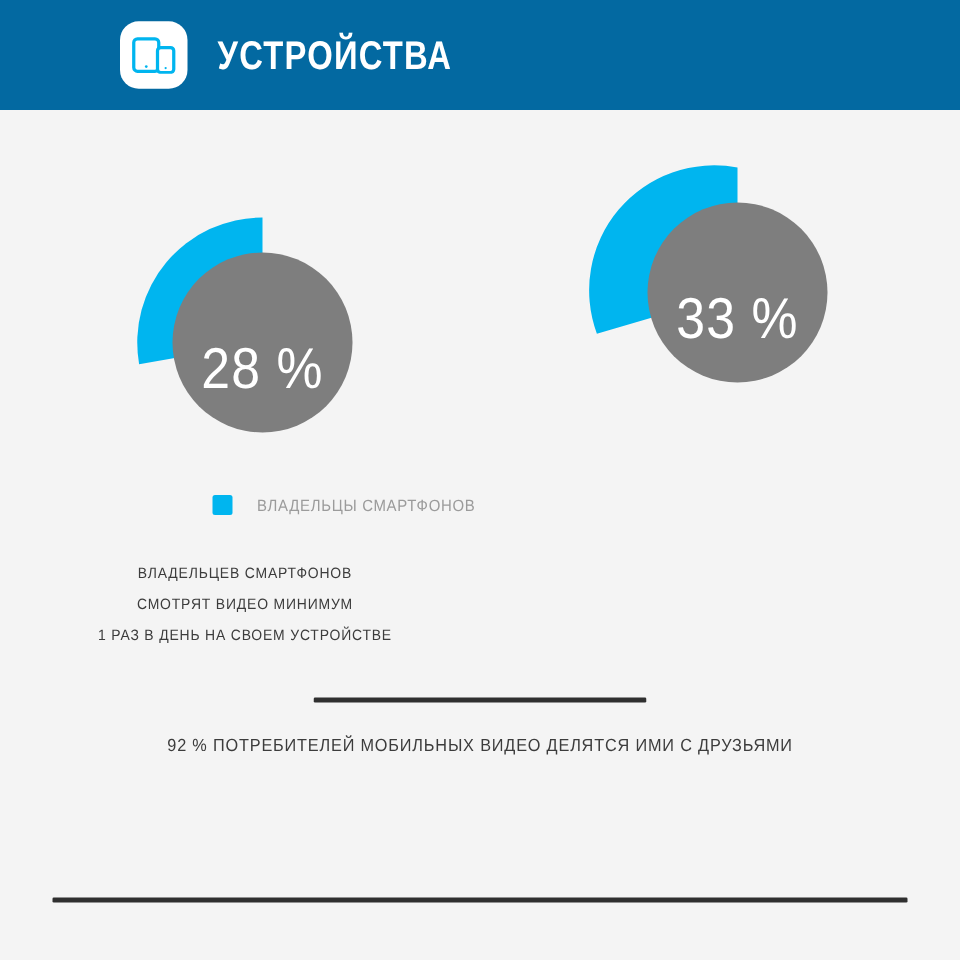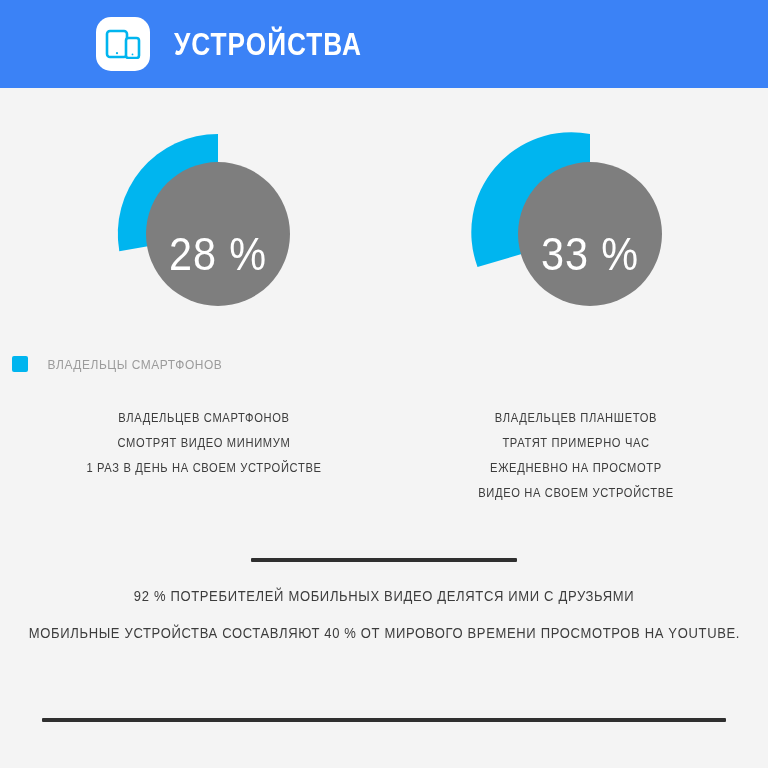--- a/index.html
+++ b/index.html
@@ -20,21 +20,21 @@
     background: #f4f4f4;
   }
 
   
   .header {
     position: absolute;
     left: 0;
     top: 0;
     width: 768px;
     height: 88px;
-    background: #3b82f6;
+    background: #0369a1;
     display: flex;
     align-items: center;
   }
   .header-icon {
     width: 54px;
     height: 54px;
     margin-left: 96px;
     background: #ffffff;
     border-radius: 15px;
     display: flex;
@@ -59,21 +59,21 @@
     top: 88px;
     width: 768px;
     height: 470px;
   }
   .chart-block {
     position: absolute;
     top: 0;
     width: 384px;
     height: 470px;
   }
-  .chart-block.left  { left: 12px; }
+  .chart-block.left  { left: 4px; margin-top: 40px; }
   .chart-block.right { left: 384px; }
 
   .donut-wrap {
     position: absolute;
     left: 50%;
     top: 42px;
     width: 220px;
     height: 200px;
     margin-left: -110px;
   }
@@ -98,21 +98,21 @@
     transform: scaleX(0.9);
   }
 
   .legend {
     position: absolute;
     left: 0;
     top: 268px;
     width: 384px;
     display: flex;
     align-items: center;
-    justify-content: flex-start;
+    justify-content: flex-end;
   }
   .legend-swatch {
     width: 16px;
     height: 16px;
     background: #00b5ef;
     border-radius: 2px;
     margin-right: 12px;
     flex: none;
   }
   .legend-label {
@@ -218,31 +218,24 @@
       <div class="donut-wrap">
         <svg width="220" height="200" viewBox="0 0 220 200" aria-hidden="true">
 
           <path d="M 124 104 L 124 4 A 100 100 0 0 0 11.5 136.9 Z" fill="#00b5ef"></path>
           <circle cx="124" cy="104" r="72" fill="#7e7e7e"></circle>
         </svg>
         <div class="donut-value">33 %</div>
       </div>
 
 
-      <div class="caption">
-        <div>ВЛАДЕЛЬЦЕВ ПЛАНШЕТОВ</div>
-        <div>ТРАТЯТ ПРИМЕРНО ЧАС</div>
-        <div>ЕЖЕДНЕВНО НА ПРОСМОТР</div>
-        <div>ВИДЕО НА СВОЕМ УСТРОЙСТВЕ</div>
-      </div>
     </div>
   </div>
 
   <div class="rule rule-top"></div>
 
   <div class="facts">
     <div class="fact"><span>92 % ПОТРЕБИТЕЛЕЙ МОБИЛЬНЫХ ВИДЕО ДЕЛЯТСЯ ИМИ С ДРУЗЬЯМИ</span></div>
-    <div class="fact"><span>МОБИЛЬНЫЕ УСТРОЙСТВА СОСТАВЛЯЮТ 40 % ОТ МИРОВОГО ВРЕМЕНИ ПРОСМОТРОВ НА YOUTUBE.</span></div>
   </div>
 
   <div class="rule rule-bottom"></div>
 
 </div>
 
 </body></html>

